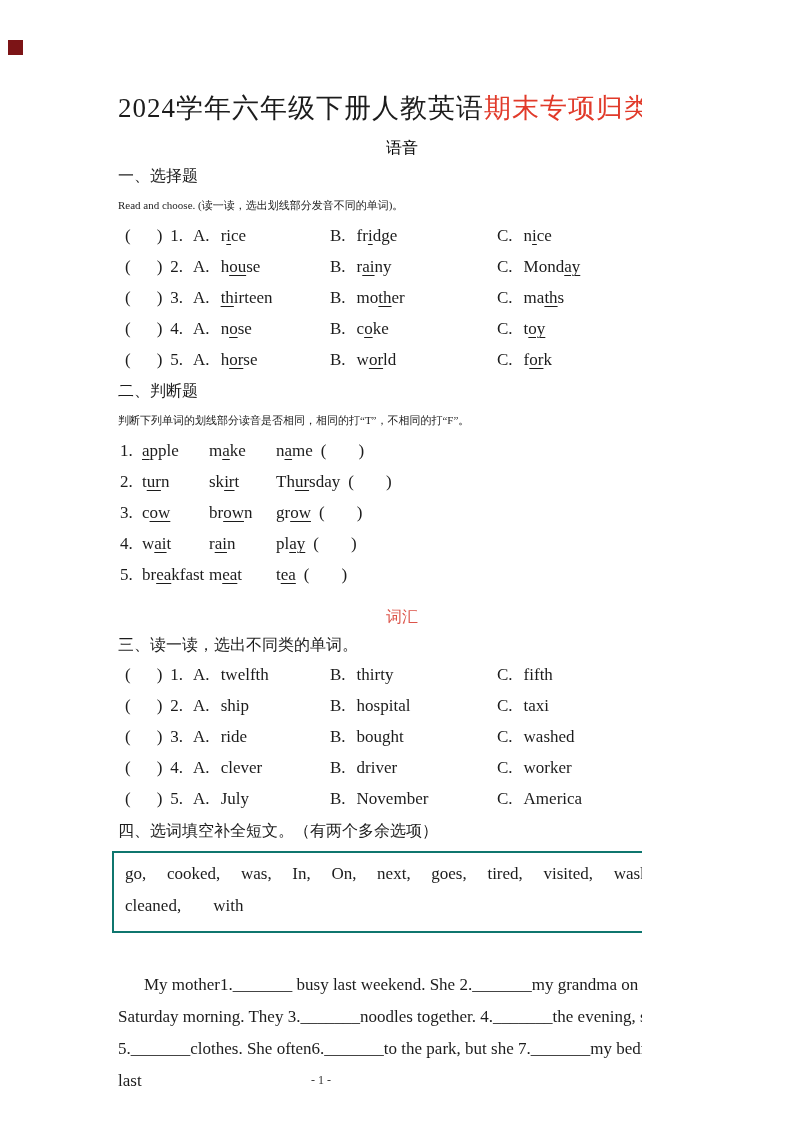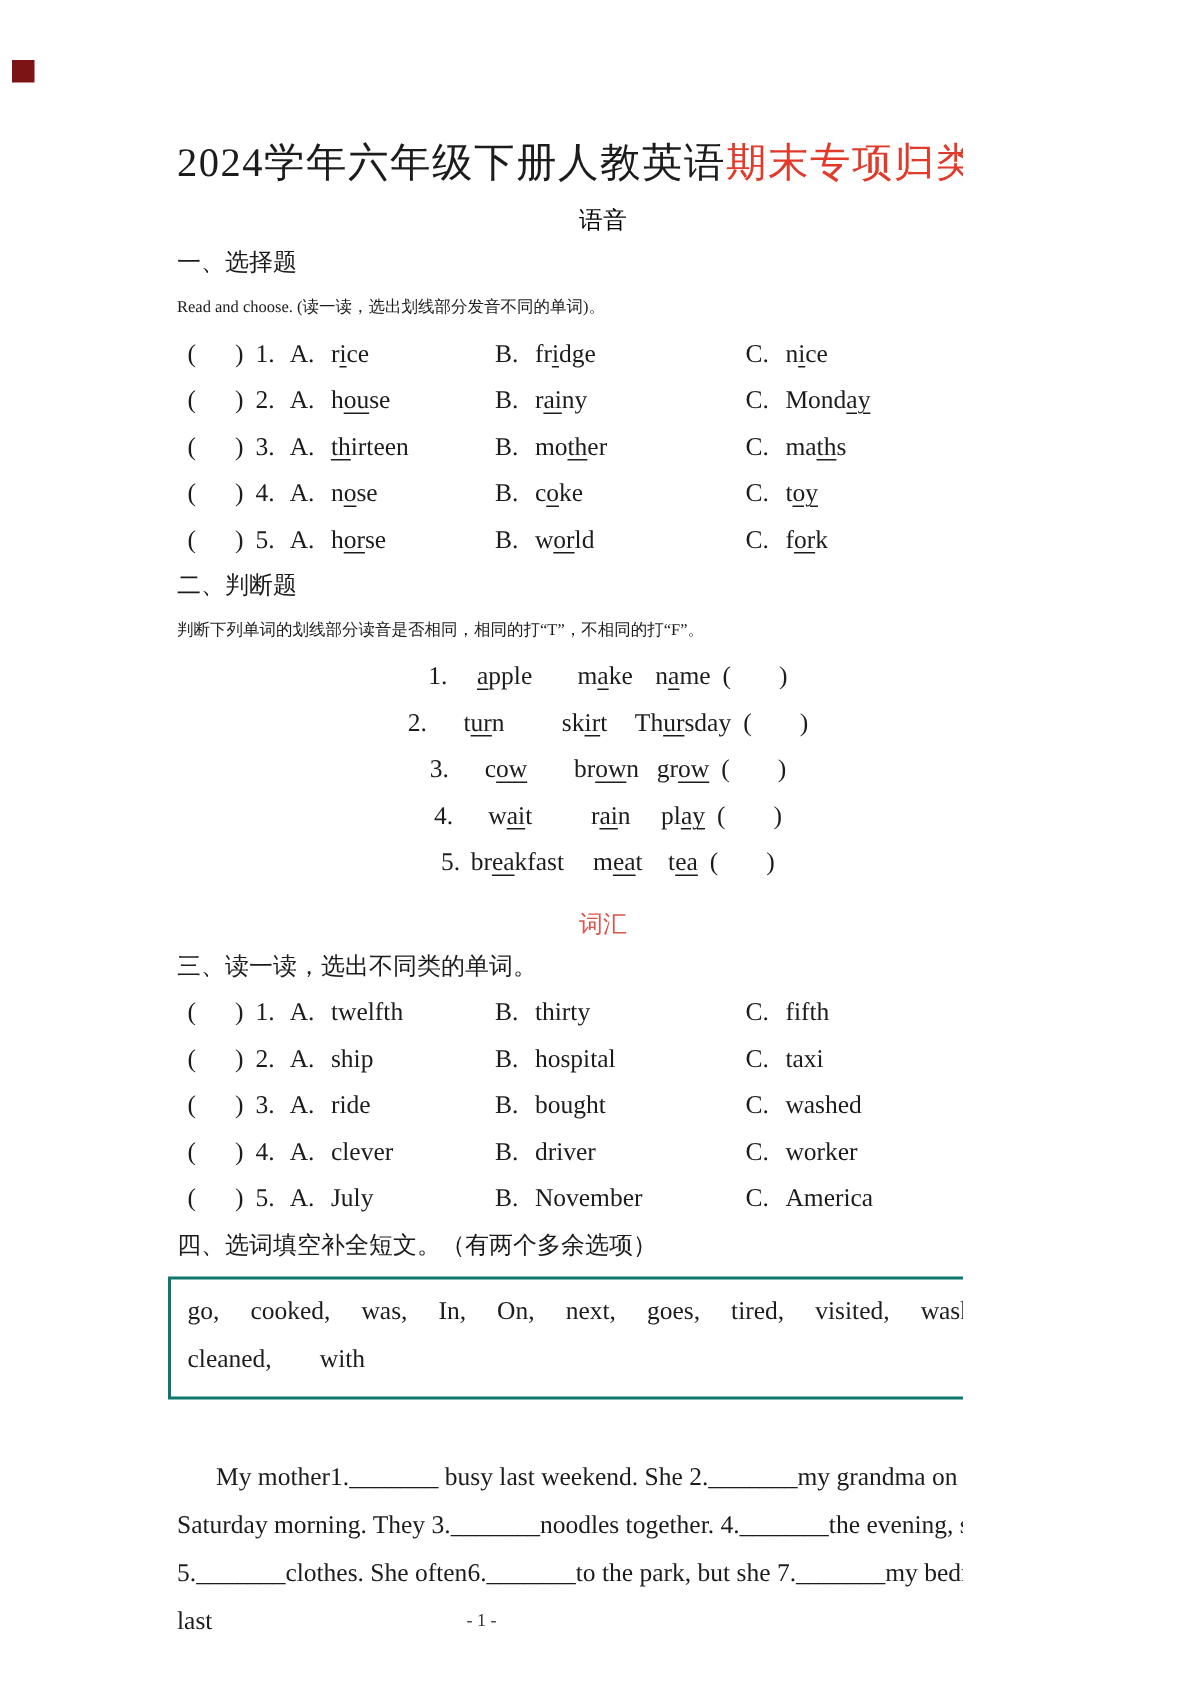--- a/index.html
+++ b/index.html
@@ -25,21 +25,21 @@
   .qrow { font-size:17px; line-height:31px; padding-left:7px; white-space:nowrap; }
   .qcol1 { display:inline-block; width:195px; }
   .qcol2 { display:inline-block; width:167px; }
   .qcol3 { display:inline-block; }
   .bracket { display:inline-block; }
   .bgap  { display:inline-block; width:26px; }
   .qnum  { margin-left:8px; }
   .qletter { margin-left:10px; }
   .qword { margin-left:11px; }
 
-  .tfrow { font-size:17px; line-height:31px; padding-left:2px; white-space:nowrap;text-align:center; }
+  .tfrow { font-size:17px; line-height:31px; padding-left:2px; white-space:nowrap; }
   .tfnum { display:inline-block; width:22px; }
   .tfword { display:inline-block; min-width:67px; }
   .tfbracket { margin-left:8px; }
   .tfgap { display:inline-block; width:32px; }
 
   .u { text-decoration: underline; text-underline-offset:3px; text-decoration-thickness:1px; }
 
   .wordbank {
     margin-left:-6px; margin-top:6px; width:544px;
     border:2px solid #0f766e; padding:6px 11px 10px 11px;

